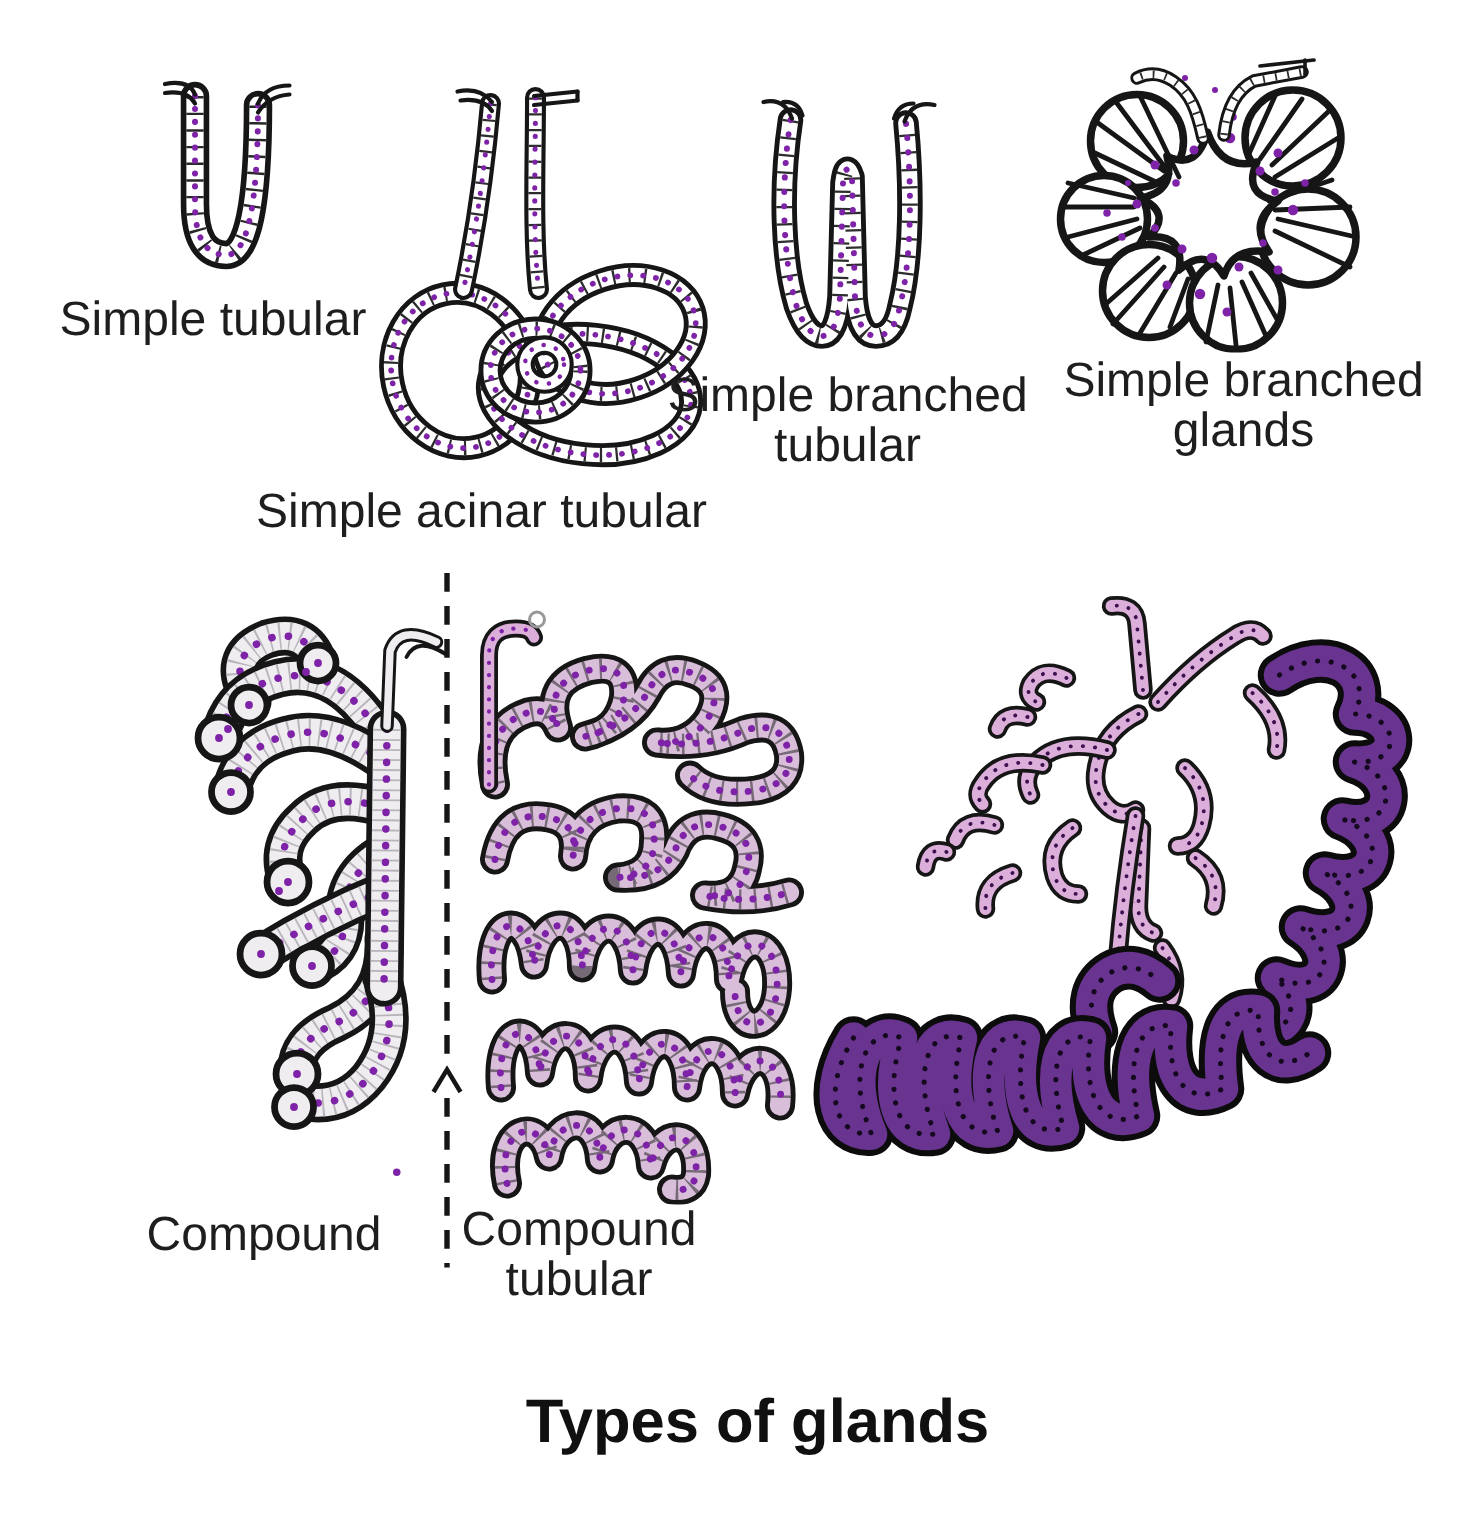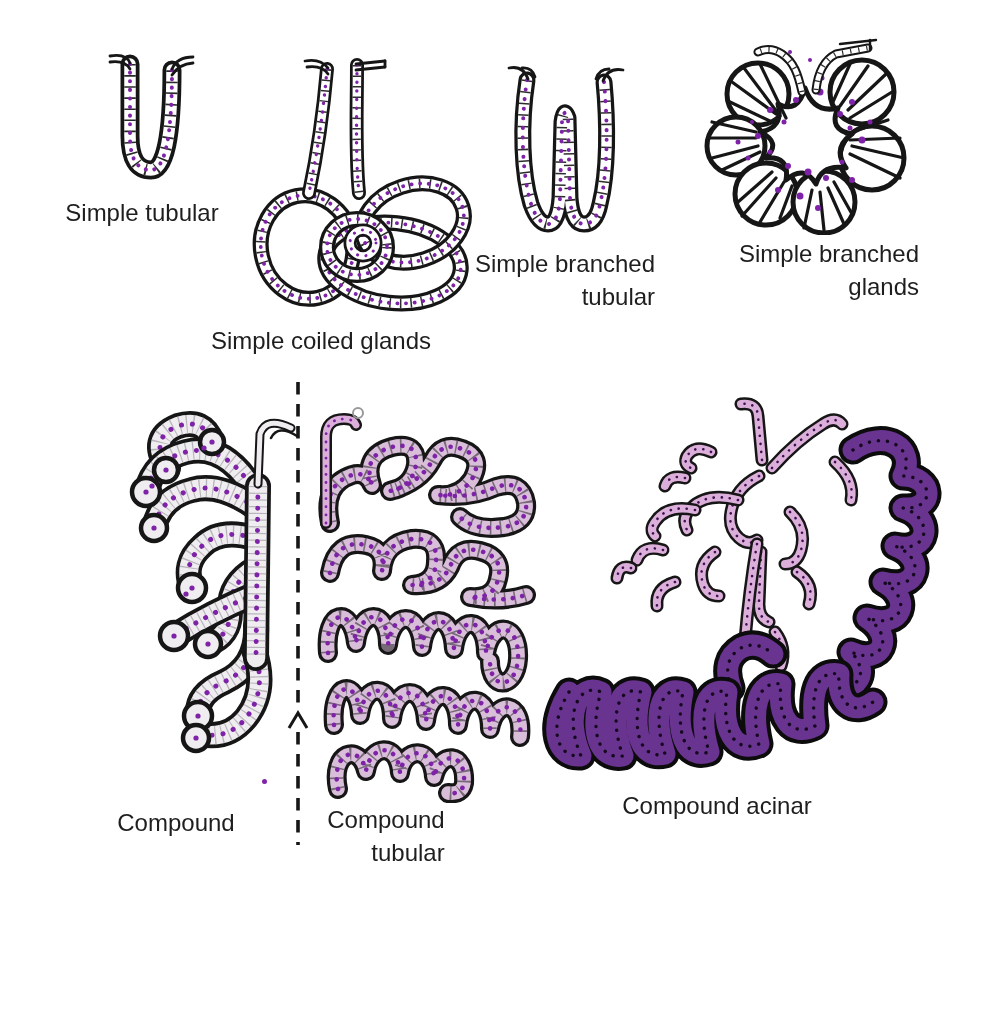--- a/index.html
+++ b/index.html
@@ -47,22 +47,22 @@
   #fF .k{stroke-width:13.5;stroke-dasharray:1.6 8.5;opacity:.5}
   #fF .d{stroke-width:4.6;stroke-dasharray:.1 9.5}
   
   #fG .do{stroke:var(--ink);stroke-width:13}
   #fG .di{stroke:var(--pink-duct);stroke-width:8}
   #fG .dd{stroke:#3c1150;stroke-width:2.6;stroke-dasharray:.1 8}
   #fG .ko{stroke:#0c0c0c;stroke-width:29}
   #fG .ki{stroke:var(--dark-purple);stroke-width:21}
   #fG .kd{stroke:#15091f;stroke-width:3.4;stroke-dasharray:.1 9}
   
-  .lbl{position:absolute;transform:translateX(-50%);text-align:right;
-       color:var(--label,#1e1e1e);font-size:24px;line-height:33px;white-space:nowrap;}
+  .lbl{position:absolute;transform:translateX(-50%);text-align:center;
+       color:var(--label,#1e1e1e);font-size:32px;line-height:33px;white-space:nowrap;}
   .lbl span{display:block;}
   .ttl{position:absolute;transform:translateX(-50%);font-weight:bold;font-size:41px;
        color:#101010;white-space:nowrap;}
   .stray{position:absolute;width:5px;height:5px;border-radius:50%;background:var(--dot-purple);}
 </style>
 </head>
 <body>
 
 <div class="canvas">
 
@@ -425,35 +425,33 @@
     <polyline points="8,349 17,334 26,349" fill="none" stroke="#161616" stroke-width="3"></polyline>
     <line x1="17" y1="353" x2="17" y2="466" stroke="#161616" stroke-width="3.6" stroke-dasharray="12.5 9.5"></line>
   </svg>
 
   <div class="stray" style="left:262px;top:779px"></div>
 
   <div class="lbl" style="left:142px;top:196px">
     <span>Simple tubular</span>
   </div>
   <div class="lbl" style="left:321px;top:324px">
-    <span>Simple coiled glands</span>
+    <span>Simple acinar tubular</span>
   </div>
   <div class="lbl" style="left:565px;top:247px">
     <span>Simple branched</span>
     <span>tubular</span>
   </div>
   <div class="lbl" style="left:829px;top:237px">
     <span>Simple branched</span>
     <span>glands</span>
   </div>
   <div class="lbl" style="left:176px;top:806px">
     <span>Compound</span>
   </div>
   <div class="lbl" style="left:386px;top:803px">
     <span>Compound</span>
     <span>tubular</span>
   </div>
-  <div class="lbl" style="left:717px;top:789px">
-    <span>Compound acinar</span>
-  </div>
-
+
+  <div class="ttl" style="left:505px;top:924px">Types of glands</div>
 
 </div>
 
 </body></html>

